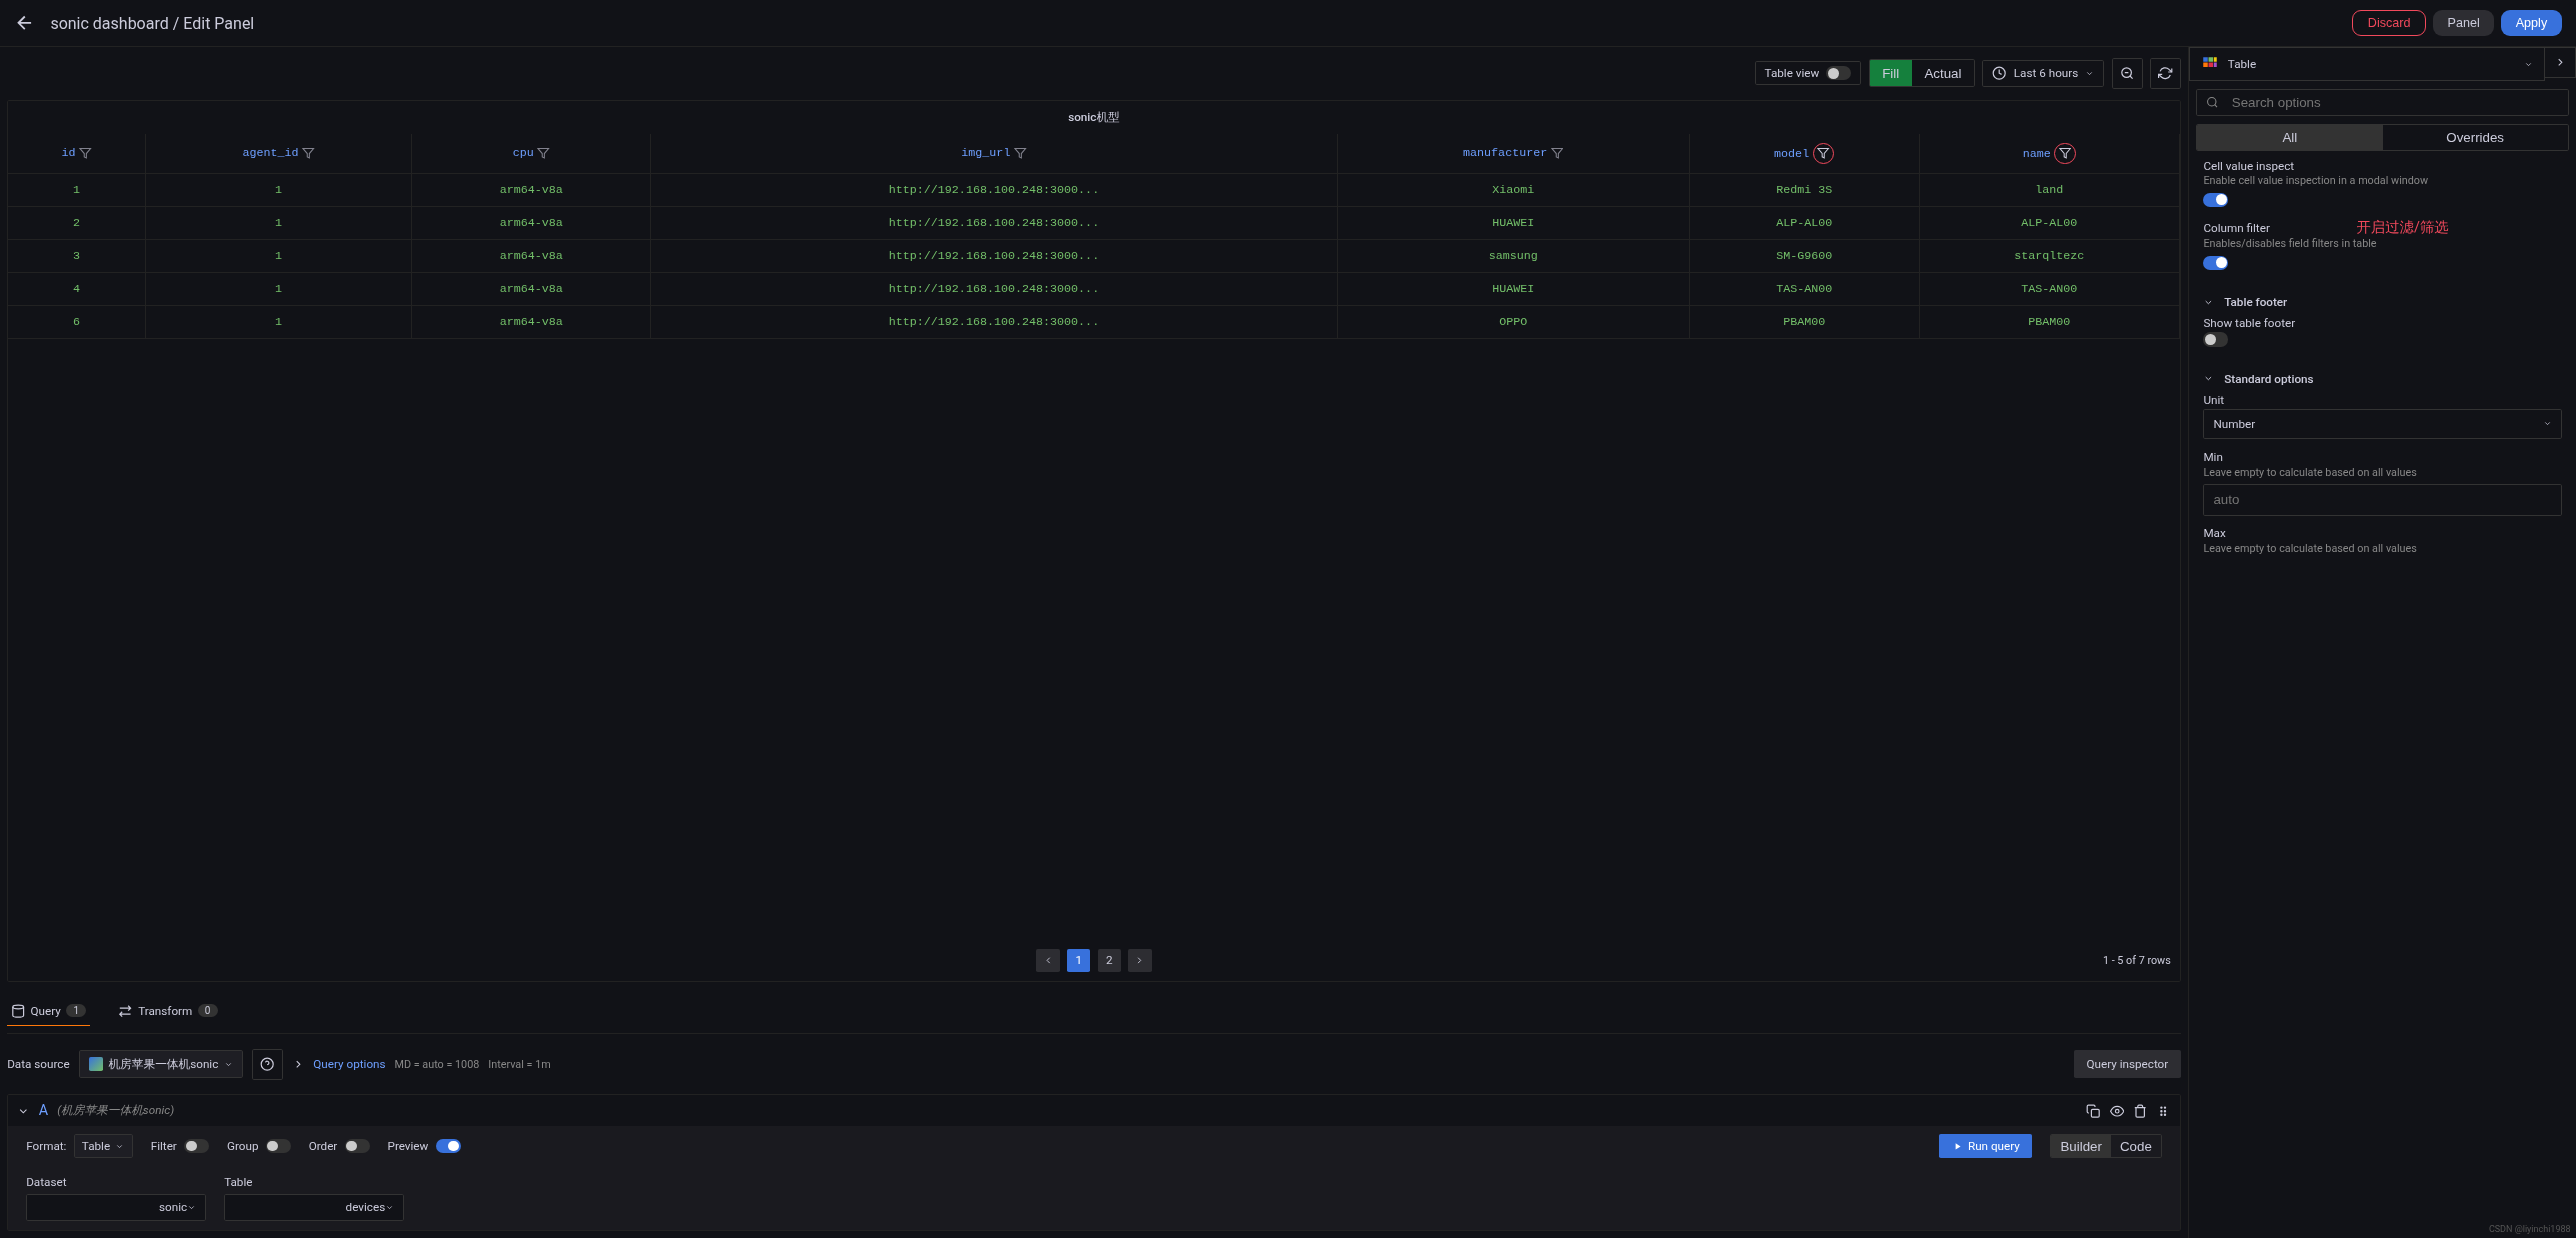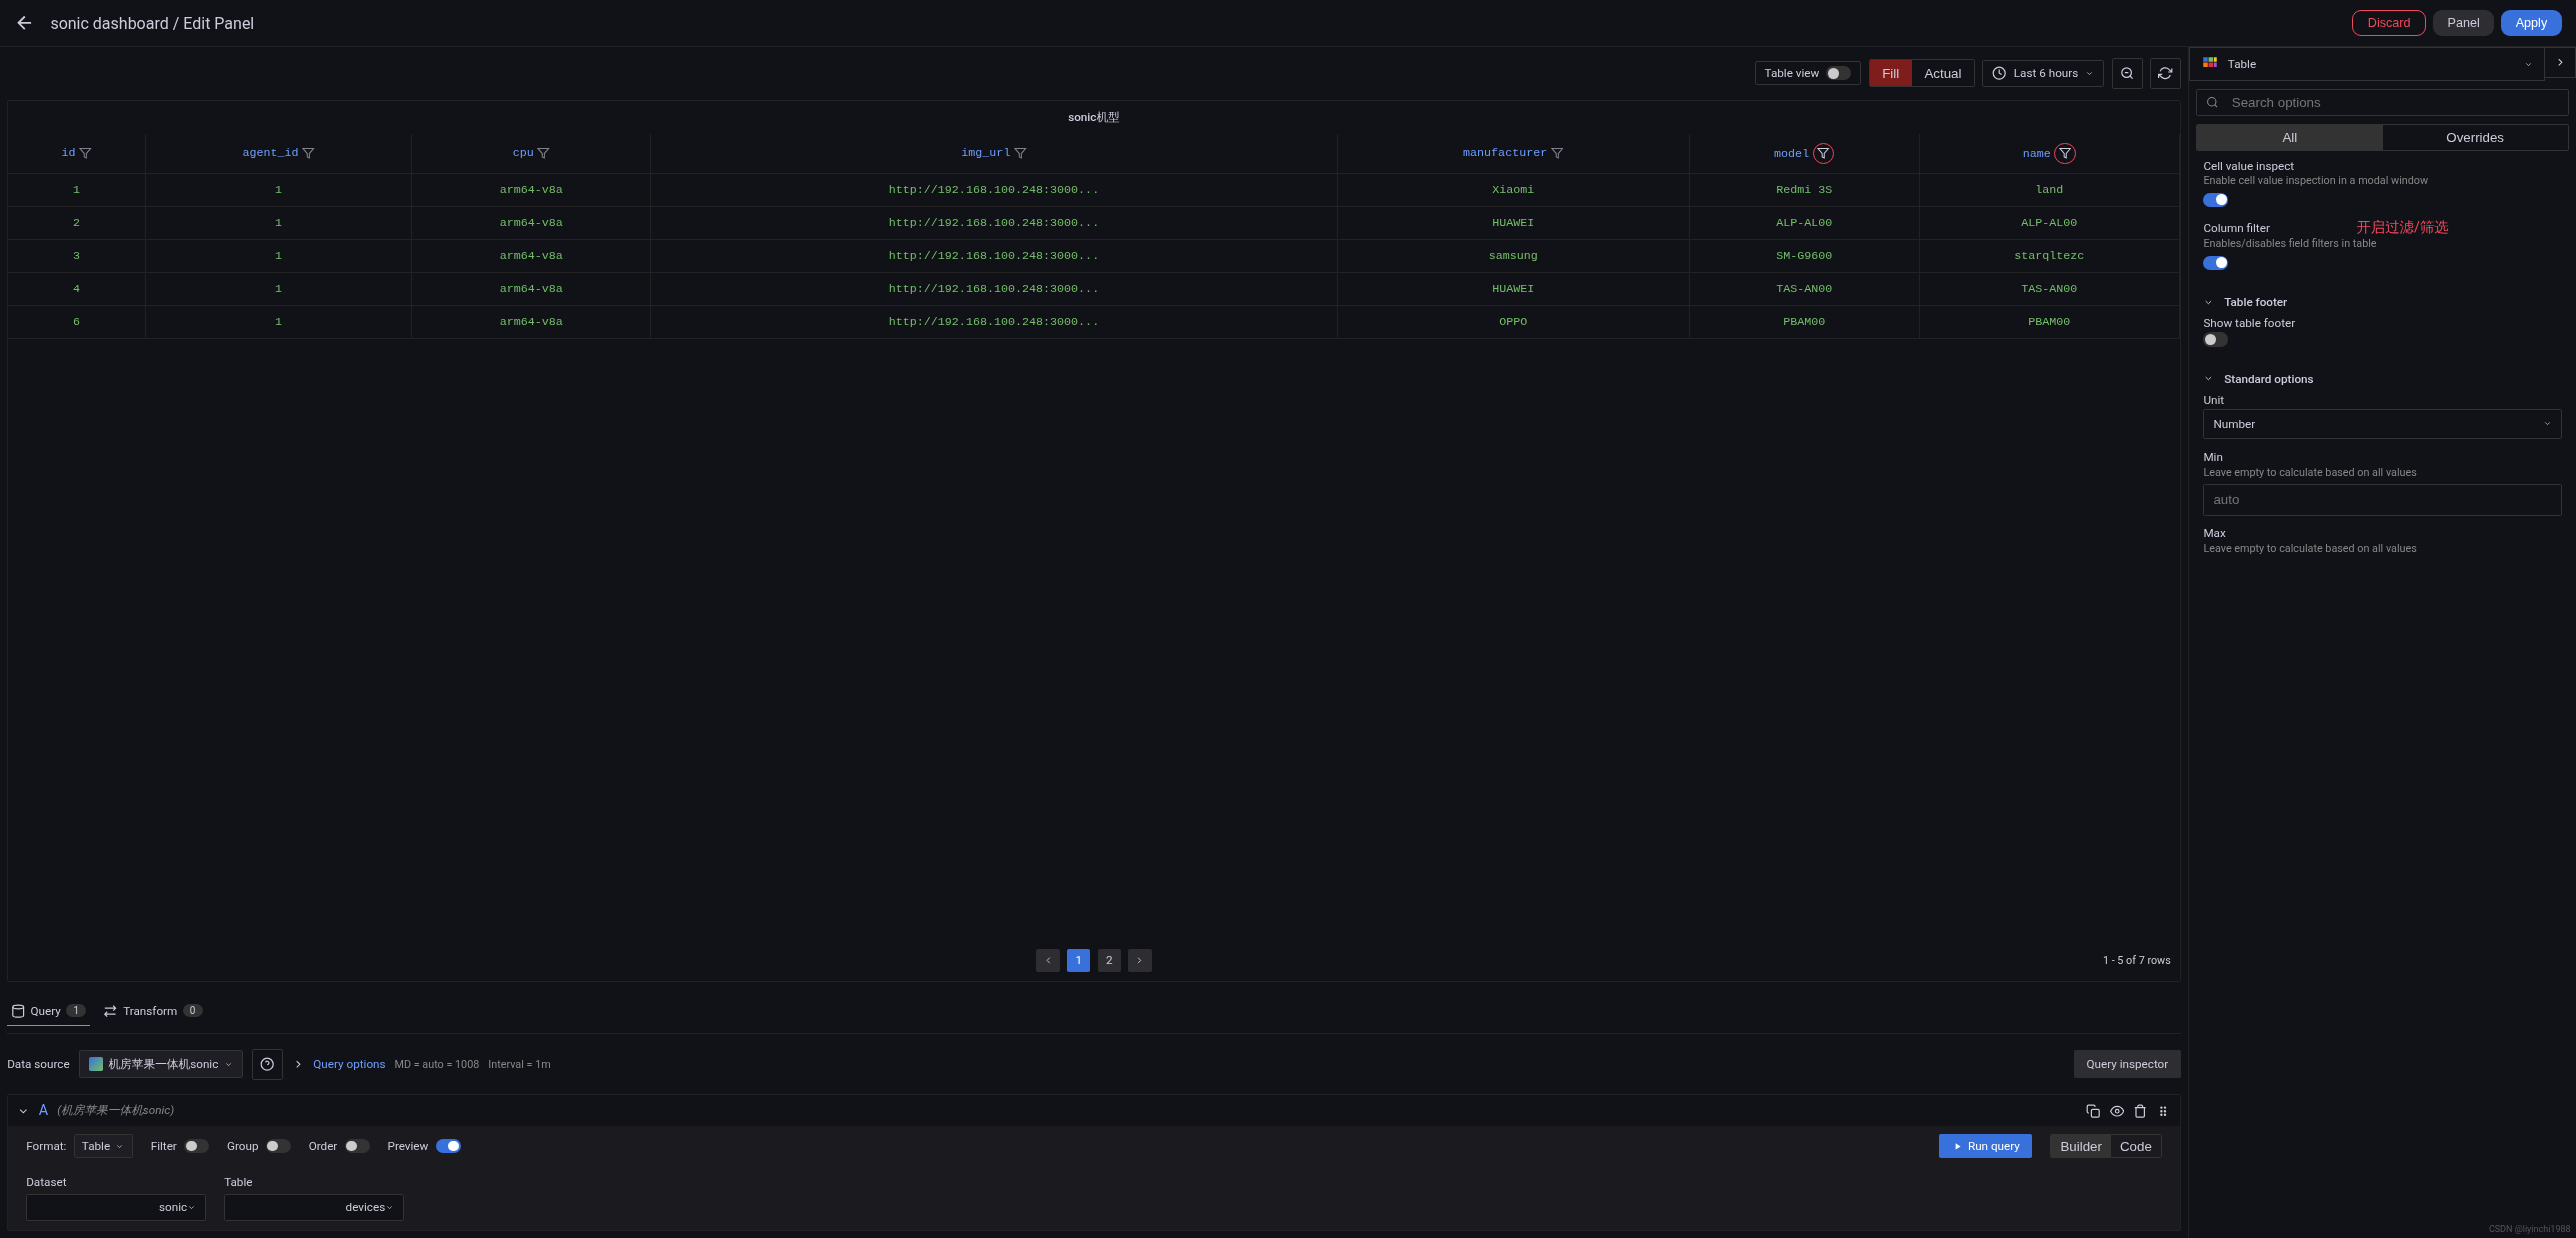--- a/index.html
+++ b/index.html
@@ -12,41 +12,41 @@
 .btn-discard { background: transparent; border: 0.9px solid #f2495c; color: #f2495c; }
 .btn-save { background: #2d2d32; color: #ccccdc; }
 .btn-apply { background: #3871dc; color: #fff; }
 .main { display: flex; height: calc(100vh - 47px); }
 .left-panel { flex: 1; display: flex; flex-direction: column; padding: 7.2px; gap: 7.2px; min-width: 0; }
 .right-panel { width: 388px; border-left: 0.9px solid #222; display: flex; flex-direction: column; }
 .toolbar { display: flex; gap: 7.2px; align-items: center; justify-content: flex-end; padding: 3.6px 0; }
 .toggle-group { display: flex; align-items: center; border: 0.9px solid #333; border-radius: 1.8px; padding: 3.6px 9px; gap: 7.2px; }
 .fill-actual { display: flex; border: 0.9px solid #333; border-radius: 1.8px; overflow: hidden; }
 .fill-actual button { background: transparent; color: #ccccdc; border: none; padding: 5.4px 12.6px; cursor: pointer; }
-.fill-actual button.active { background: #7f1d1d; text-align: center; }
+.fill-actual button.active { background: #15803d; text-align: center; }
 .time-picker { display: flex; align-items: center; border: 0.9px solid #333; border-radius: 1.8px; padding: 5.4px 9px; gap: 7.2px; cursor: pointer; }
 .icon-btn { width: 31px; height: 31px; border: 0.9px solid #333; border-radius: 1.8px; display: flex; align-items: center; justify-content: center; cursor: pointer; }
 .switch { width: 25px; height: 14.4px; background: #333; border-radius: 7.2px; position: relative; cursor: pointer; }
 .switch::after { content: ""; position: absolute; width: 10.8px; height: 10.8px; background: #ccc; border-radius: 50%; top: 1.8px; left: 1.8px; }
 .switch.on { background: #3871dc; }
 .switch.on::after { left: 12.6px; background: #fff; }
 .panel-area { background: #111217; border: 0.9px solid #222; border-radius: 1.8px; flex: 1; display: flex; flex-direction: column; min-height: 0; }
 .panel-title { text-align: center; padding: 9px; font-weight: 500; }
 .table-container { overflow: auto; flex: 1; }
 table { width: 100%; border-collapse: collapse; }
 th, td { text-align: center; padding: 9px 7.2px; border-bottom: 0.9px solid #222; border-right: 0.9px solid #222; white-space: nowrap; overflow: hidden; text-overflow: ellipsis; font-family: Liberation Mono, monospace; }
 th { color: #6e9fff; font-weight: normal; position: relative; }
 .cell-val { color: #73bf69; }
 .filter-icon { display: inline-block; width: 12.6px; height: 12.6px; vertical-align: middle; margin-left: 3.6px; opacity: 0.6; }
 .filter-icon.highlighted { border: 1.8px solid #f2495c; border-radius: 50%; padding: 3.6px; width: 21.6px; height: 21.6px; opacity: 1; }
 .pagination { display: flex; align-items: center; justify-content: center; padding: 9px; gap: 7.2px; position: relative; }
 .page-btn { width: 23.4px; height: 23.4px; display: flex; align-items: center; justify-content: center; border-radius: 1.8px; cursor: pointer; background: #2d2d32; }
 .page-btn.active { background: #3871dc; color: #fff; }
 .page-info { position: absolute; right: 9px; font-size: 10.8px; }
-.tabs { display: flex; gap: 10px; padding: 7.2px 0; border-bottom: 0.9px solid #222; }
+.tabs { display: flex; gap: 25px; padding: 7.2px 0; border-bottom: 0.9px solid #222; }
 .tab { display: flex; align-items: center; gap: 5.4px; padding: 7.2px 3.6px; cursor: pointer; border-bottom: 1.8px solid transparent; }
 .tab.active { border-bottom: 1.8px solid #ff780a; }
 .tab-badge { background: #333; border-radius: 9px; padding: 0.9px 7.2px; font-size: 10px; }
 .query-bar { display: flex; align-items: center; gap: 9px; padding: 7.2px 0; }
 .ds-select { background: #1e1e24; border: 0.9px solid #333; border-radius: 1.8px; padding: 5.4px 9px; display: flex; align-items: center; gap: 5.4px; cursor: pointer; }
 .query-options-link { color: #6e9fff; cursor: pointer; }
 .query-meta { color: #888; font-size: 10.8px; }
 .query-inspector-btn { margin-left: auto; background: #2d2d32; padding: 7.2px 12.6px; border-radius: 1.8px; cursor: pointer; }
 .query-editor { background: #111217; border: 0.9px solid #222; border-radius: 1.8px; }
 .query-header { display: flex; align-items: center; padding: 7.2px 9px; gap: 9px; }

